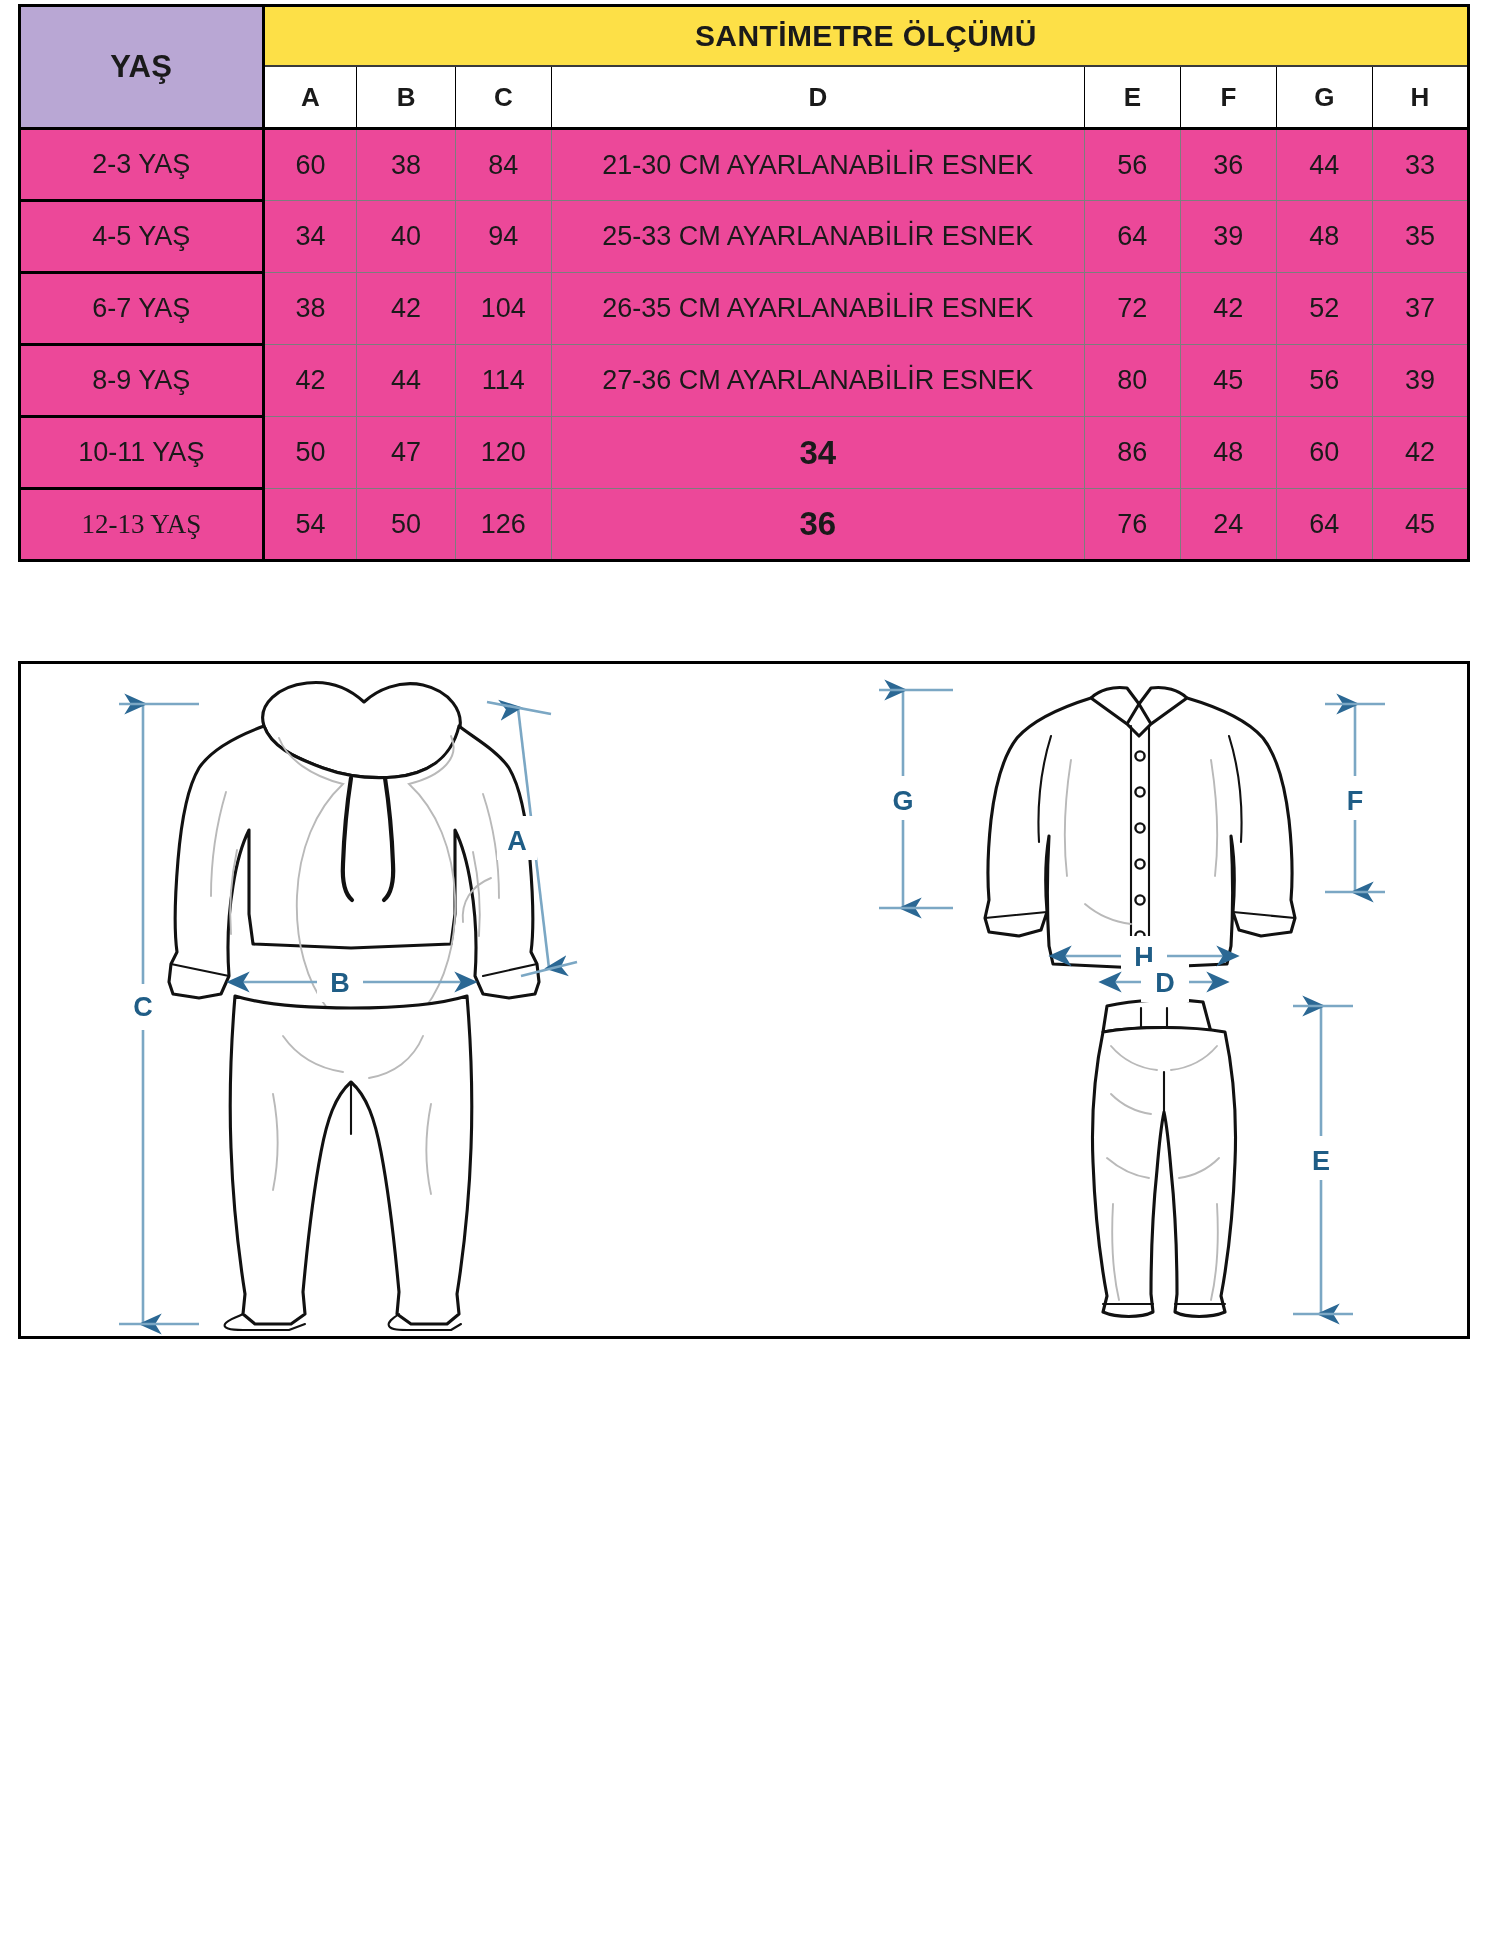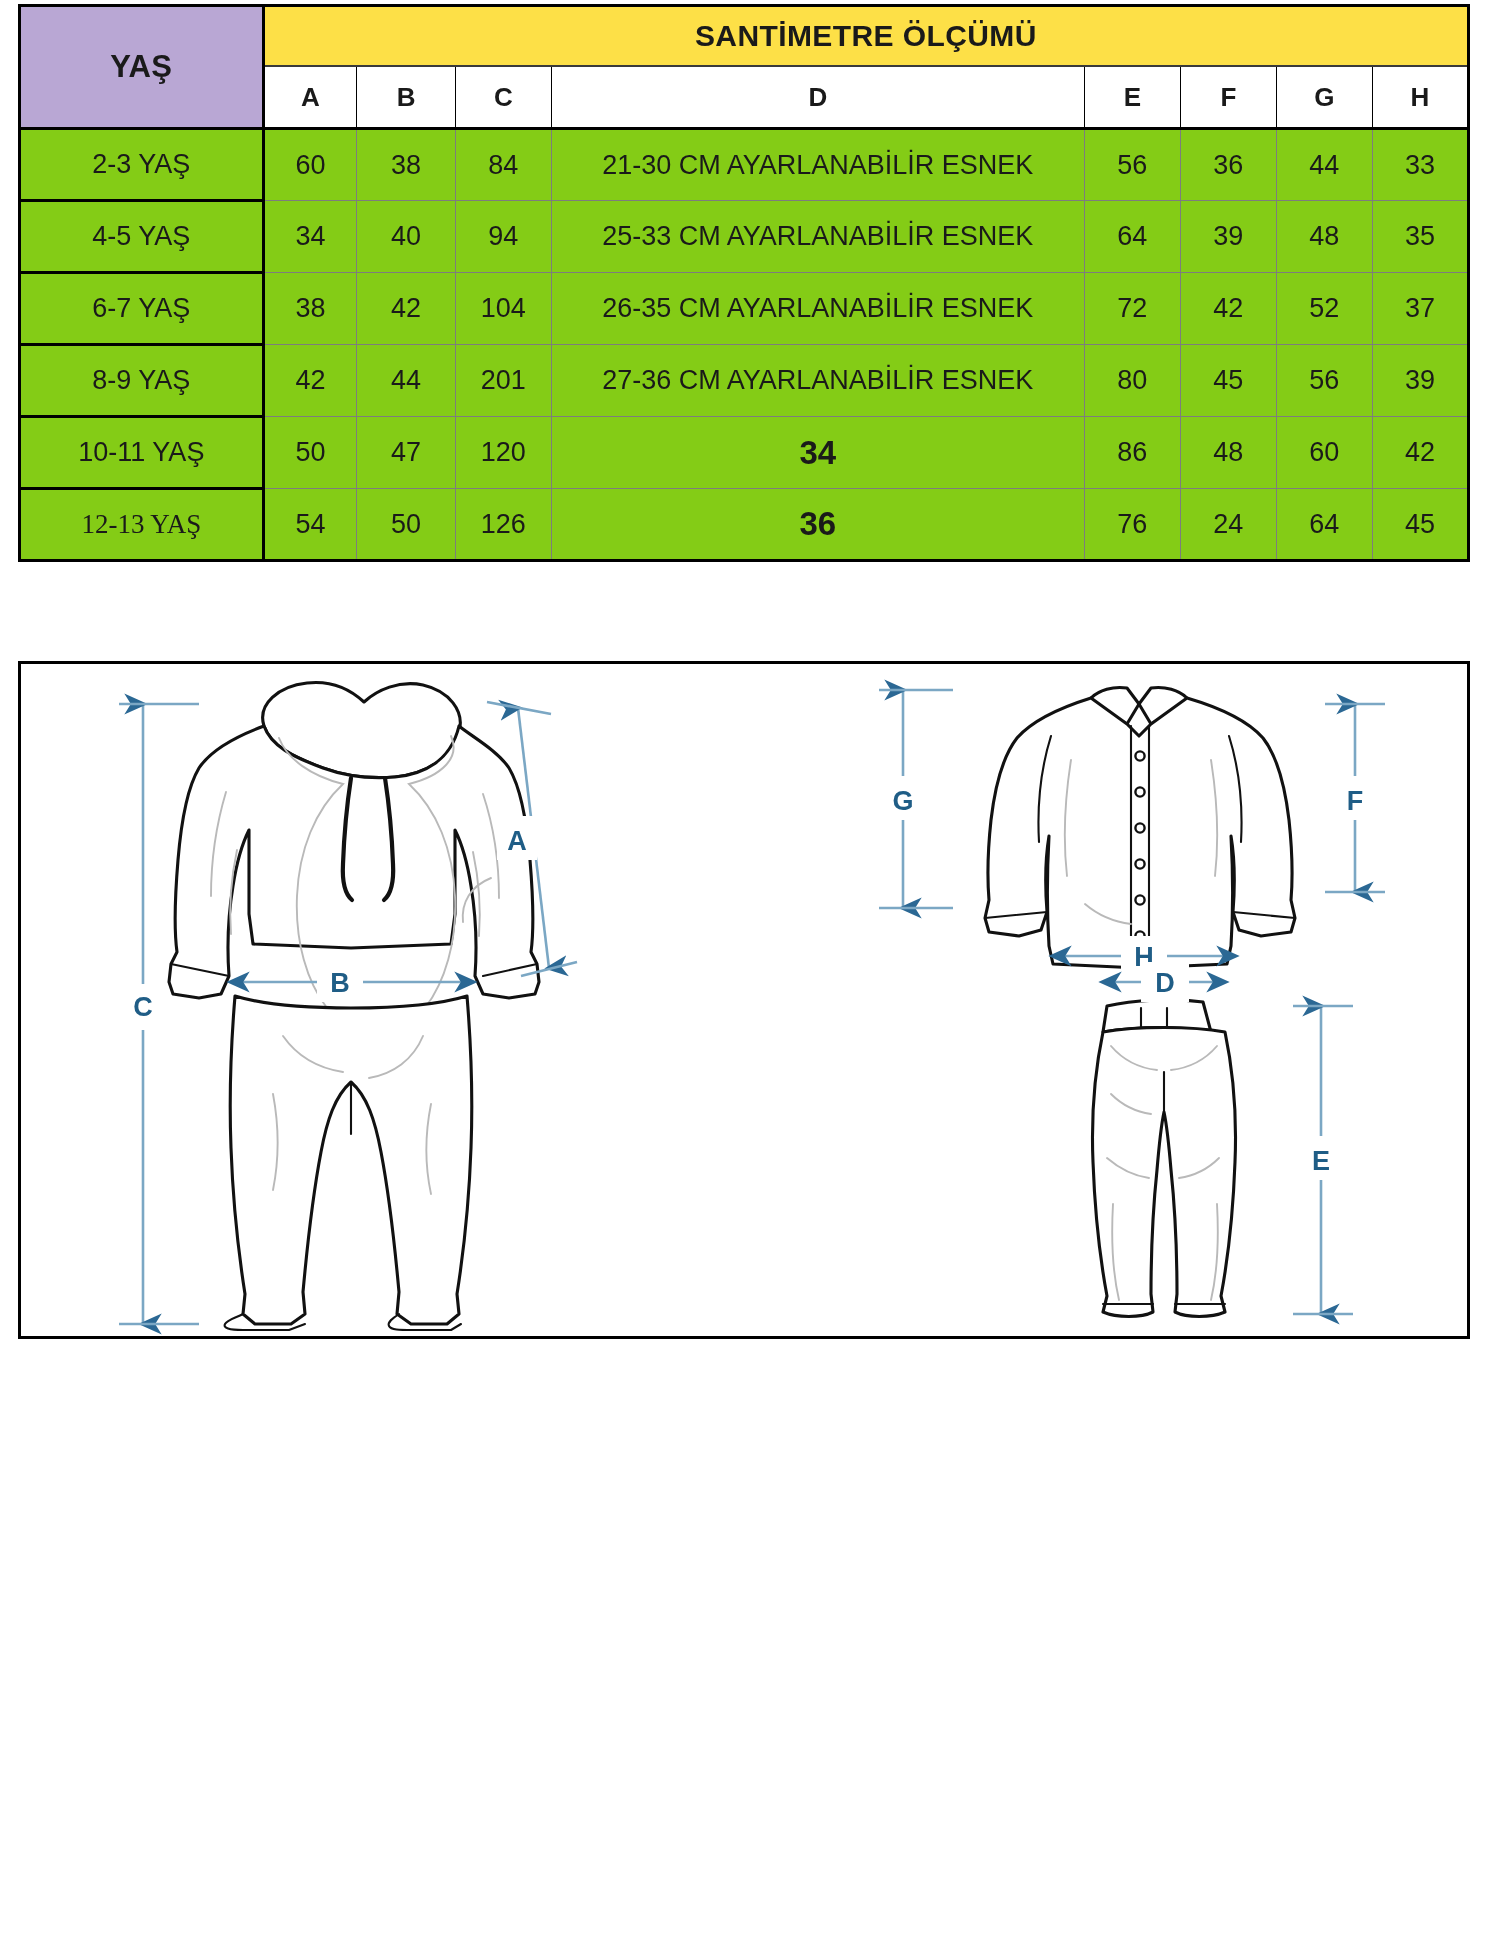--- a/index.html
+++ b/index.html
@@ -69,21 +69,21 @@
     border-bottom: 3px solid #000000 !important;
     border-right: 1px solid #000 !important;
     border-top: 0 !important;
   }
   .letter-head.last { border-right: 1px solid #000 !important; }
 
   .size-table tbody td {
     height: 69px;
     font-size: 27px;
     font-weight: 500;
-    background: #84cc16;
+    background: #ec4899;
   }
   td.age-cell {
     font-size: 27px;
     font-weight: 600;
     border-right: 3px solid #000000 !important;
     border-bottom: 3px solid #000000 !important;
     border-left: 1px solid #000 !important;
   }
   tbody tr:last-child td.age-cell { border-bottom: 1px solid #000 !important; font-family: Liberation Serif, serif; }
   td.d-cell { font-size: 26px; font-weight: 500; }
@@ -180,21 +180,21 @@
         <td class="d-cell">26-35 CM AYARLANABİLİR ESNEK</td>
         <td>72</td>
         <td>42</td>
         <td>52</td>
         <td>37</td>
       </tr>
       <tr>
         <td class="age-cell">8-9 YAŞ</td>
         <td>42</td>
         <td>44</td>
-        <td>201</td>
+        <td>114</td>
         <td class="d-cell">27-36 CM AYARLANABİLİR ESNEK</td>
         <td>80</td>
         <td>45</td>
         <td>56</td>
         <td>39</td>
       </tr>
       <tr>
         <td class="age-cell">10-11 YAŞ</td>
         <td>50</td>
         <td>47</td>

